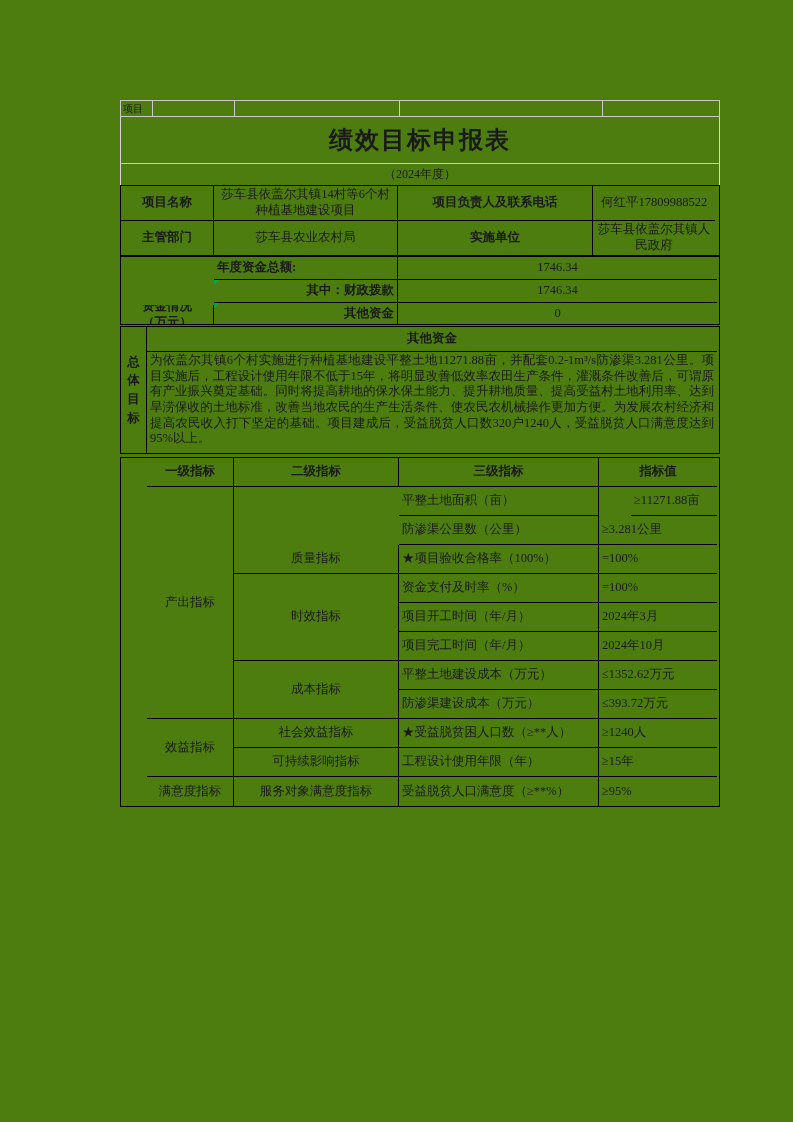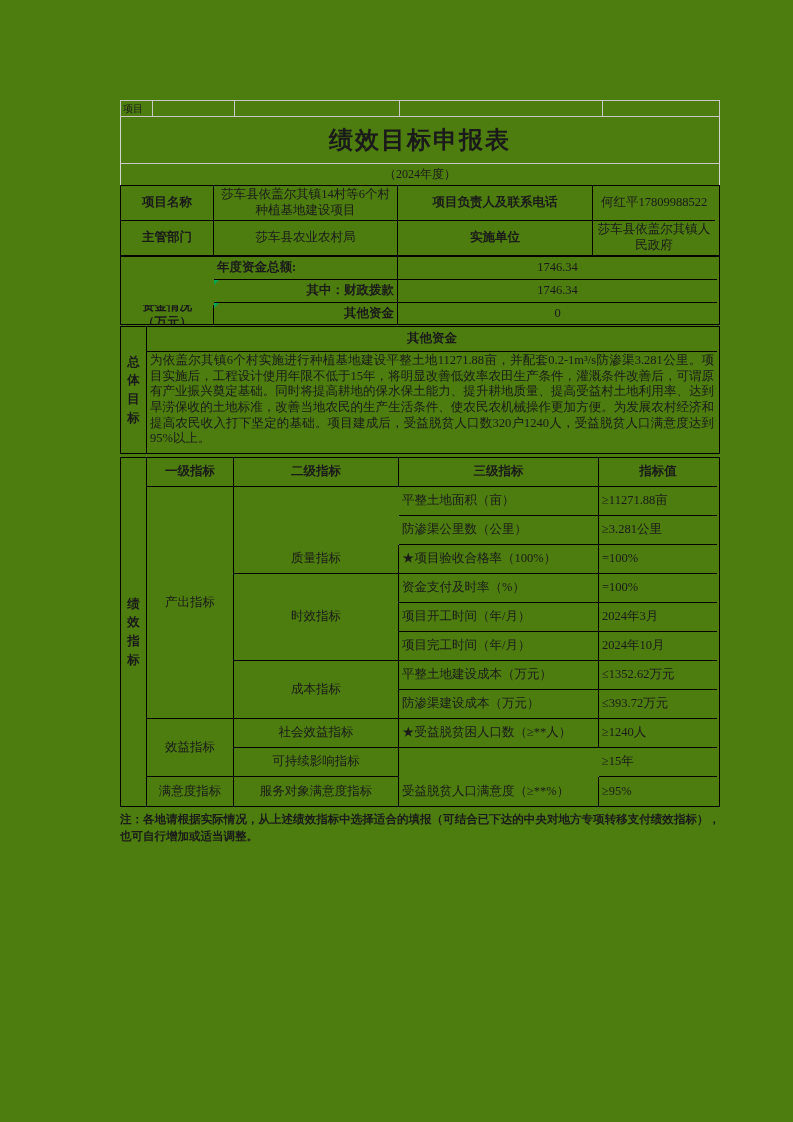--- a/index.html
+++ b/index.html
@@ -105,59 +105,56 @@
 
     <div class="tbl secC">
       <div class="cell b eb vlabel" style="grid-row:1 / span 2;">
         <span>总体目标</span>
       </div>
       <div class="cell b er" style="grid-row:1;grid-column:2;">其他资金</div>
       <div class="cell er eb goaltext" style="grid-row:2;grid-column:2;">为依盖尔其镇6个村实施进行种植基地建设平整土地11271.88亩，并配套0.2-1m³/s防渗渠3.281公里。项目实施后，工程设计使用年限不低于15年，将明显改善低效率农田生产条件，灌溉条件改善后，可谓原有产业振兴奠定基础。同时将提高耕地的保水保土能力、提升耕地质量、提高受益村土地利用率、达到旱涝保收的土地标准，改善当地农民的生产生活条件、使农民农机械操作更加方便。为发展农村经济和提高农民收入打下坚定的基础。项目建成后，受益脱贫人口数320户1240人，受益脱贫人口满意度达到95%以上。</div>
     </div>
 
     <div class="tbl secD">
-      <div class="cell b eb vlabel" style="grid-column:1;grid-row:1 / span 12;">
-        <span>绩效指标</span>
-      </div>
 
       <div class="cell b" style="grid-column:2;grid-row:1;">一级指标</div>
       <div class="cell b" style="grid-column:3;grid-row:1;">二级指标</div>
       <div class="cell b" style="grid-column:4;grid-row:1;">三级指标</div>
       <div class="cell b er" style="grid-column:5;grid-row:1;">指标值</div>
 
       <div class="cell" style="grid-column:2;grid-row:2 / span 8;">产出指标</div>
       <div class="cell" style="grid-column:2;grid-row:10 / span 2;">效益指标</div>
       <div class="cell eb" style="grid-column:2;grid-row:12;">满意度指标</div>
 
       <div class="cell" style="grid-column:3;grid-row:4;">质量指标</div>
       <div class="cell" style="grid-column:3;grid-row:5 / span 3;">时效指标</div>
       <div class="cell" style="grid-column:3;grid-row:8 / span 2;">成本指标</div>
       <div class="cell" style="grid-column:3;grid-row:10;">社会效益指标</div>
       <div class="cell" style="grid-column:3;grid-row:11;">可持续影响指标</div>
       <div class="cell eb" style="grid-column:3;grid-row:12;">服务对象满意度指标</div>
 
       <div class="cell left" style="grid-column:4;grid-row:2;">平整土地面积（亩）</div>
-      <div class="cell left er" style="grid-column:5;grid-row:2;">≥11271.88亩</div>
+      <div class="cell left er" style="grid-column:5;grid-row:2;margin-left:32px;">≥11271.88亩</div>
       <div class="cell left" style="grid-column:4;grid-row:3;">防渗渠公里数（公里）</div>
       <div class="cell left er" style="grid-column:5;grid-row:3;">≥3.281公里</div>
       <div class="cell left" style="grid-column:4;grid-row:4;">★项目验收合格率（100%）</div>
       <div class="cell left er" style="grid-column:5;grid-row:4;">=100%</div>
       <div class="cell left" style="grid-column:4;grid-row:5;">资金支付及时率（%）</div>
       <div class="cell left er" style="grid-column:5;grid-row:5;">=100%</div>
       <div class="cell left" style="grid-column:4;grid-row:6;">项目开工时间（年/月）</div>
       <div class="cell left er" style="grid-column:5;grid-row:6;">2024年3月</div>
       <div class="cell left" style="grid-column:4;grid-row:7;">项目完工时间（年/月）</div>
       <div class="cell left er" style="grid-column:5;grid-row:7;">2024年10月</div>
       <div class="cell left" style="grid-column:4;grid-row:8;">平整土地建设成本（万元）</div>
       <div class="cell left er" style="grid-column:5;grid-row:8;">≤1352.62万元</div>
       <div class="cell left" style="grid-column:4;grid-row:9;">防渗渠建设成本（万元）</div>
       <div class="cell left er" style="grid-column:5;grid-row:9;">≤393.72万元</div>
       <div class="cell left" style="grid-column:4;grid-row:10;">★受益脱贫困人口数（≥**人）</div>
       <div class="cell left er" style="grid-column:5;grid-row:10;">≥1240人</div>
+      <div class="cell left" style="grid-column:4;grid-row:11;">工程设计使用年限（年）</div>
       <div class="cell left er" style="grid-column:5;grid-row:11;">≥15年</div>
       <div class="cell left eb" style="grid-column:4;grid-row:12;">受益脱贫人口满意度（≥**%）</div>
       <div class="cell left er eb" style="grid-column:5;grid-row:12;">≥95%</div>
     </div>
 
-    <div class="note">注：各地请根据实际情况，从上述绩效指标中选择适合的填报（可结合已下达的中央对地方专项转移支付绩效指标），也可自行增加或适当调整。</div>
 
   </div>
 </div>
 
 </body></html>

